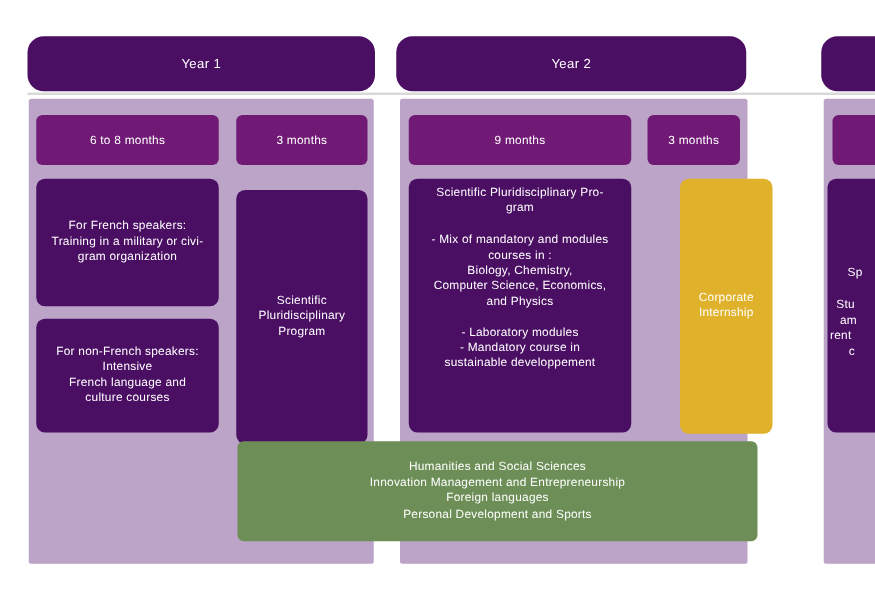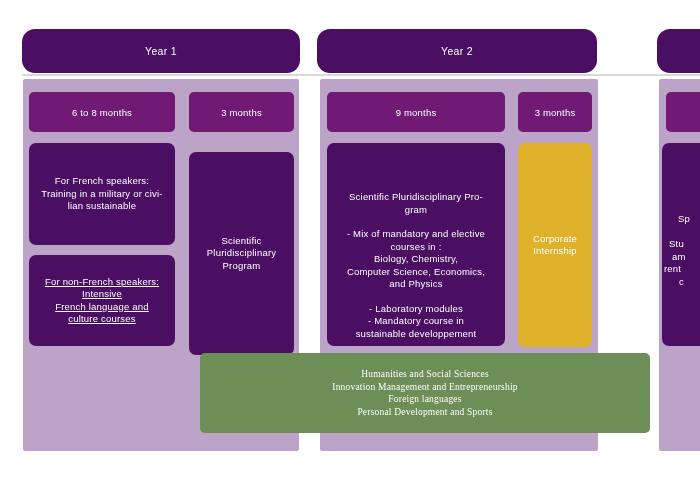--- a/index.html
+++ b/index.html
@@ -52,24 +52,24 @@
   <div class="abs badge" style="left:29px;top:92px;width:146px;height:40px;">
     <span>6 to 8 months</span>
   </div>
   <div class="abs badge" style="left:189px;top:92px;width:105px;height:40px;">
     <span>3 months</span>
   </div>
 
   <div class="abs pbox" style="left:29px;top:143px;width:146px;height:102px;">
     <div class="tl">For French speakers:</div>
     <div class="tl">Training in a military or civi-</div>
-    <div class="tl">lian sustainable</div>
+    <div class="tl">gram organization</div>
   </div>
 
-  <div class="abs pbox" style="left:29px;top:255px;width:146px;height:91px;text-decoration:underline;">
+  <div class="abs pbox" style="left:29px;top:255px;width:146px;height:91px;">
     <div class="tl">For non-French speakers:</div>
     <div class="tl">Intensive</div>
     <div class="tl">French language and</div>
     <div class="tl">culture courses</div>
   </div>
 
   <div class="abs pbox" style="left:189px;top:152px;width:105px;height:203px;">
     <div class="tl">Scientific</div>
     <div class="tl">Pluridisciplinary</div>
     <div class="tl">Program</div>
@@ -80,41 +80,41 @@
   </div>
   <div class="abs panel" style="left:320px;top:79px;width:278px;height:372px;"></div>
 
   <div class="abs badge" style="left:327px;top:92px;width:178px;height:40px;">
     <span>9 months</span>
   </div>
   <div class="abs badge" style="left:518px;top:92px;width:74px;height:40px;">
     <span>3 months</span>
   </div>
 
-  <div class="abs pbox top-align" style="left:327px;top:143px;width:178px;height:203px;justify-content:flex-end;">
+  <div class="abs pbox top-align" style="left:327px;top:143px;width:178px;height:203px;">
     <div class="tl">Scientific Pluridisciplinary Pro-</div>
     <div class="tl">gram</div>
     <div class="tl"></div>
-    <div class="tl">- Mix of mandatory and elective</div>
+    <div class="tl">- Mix of mandatory and modules</div>
     <div class="tl">courses in :</div>
     <div class="tl">Biology, Chemistry,</div>
     <div class="tl">Computer Science, Economics,</div>
     <div class="tl">and Physics</div>
     <div class="tl"></div>
     <div class="tl">- Laboratory modules</div>
     <div class="tl">- Mandatory course in</div>
     <div class="tl">sustainable developpement</div>
   </div>
 
-  <div class="abs pbox ybox" style="left:518px;top:143px;width:74px;height:204px;">
+  <div class="abs pbox ybox" style="left:544px;top:143px;width:74px;height:204px;">
     <div class="tl">Corporate</div>
     <div class="tl">Internship</div>
   </div>
 
-  <div class="abs footer" style="left:200px;top:353px;width:450px;height:80px;font-family:Liberation Serif, serif;">
+  <div class="abs footer" style="left:190px;top:353px;width:416px;height:80px;">
     <div class="tl">Humanities and Social Sciences</div>
     <div class="tl">Innovation Management and Entrepreneurship</div>
     <div class="tl">Foreign languages</div>
     <div class="tl">Personal Development and Sports</div>
   </div>
 
   <div class="abs hdr" style="left:657px;top:29px;width:80px;height:44px;"></div>
   <div class="abs panel" style="left:659px;top:79px;width:60px;height:372px;"></div>
   <div class="abs badge" style="left:666px;top:92px;width:60px;height:40px;"></div>
   <div class="abs pbox" style="left:662px;top:143px;width:60px;height:203px;padding:0;">

